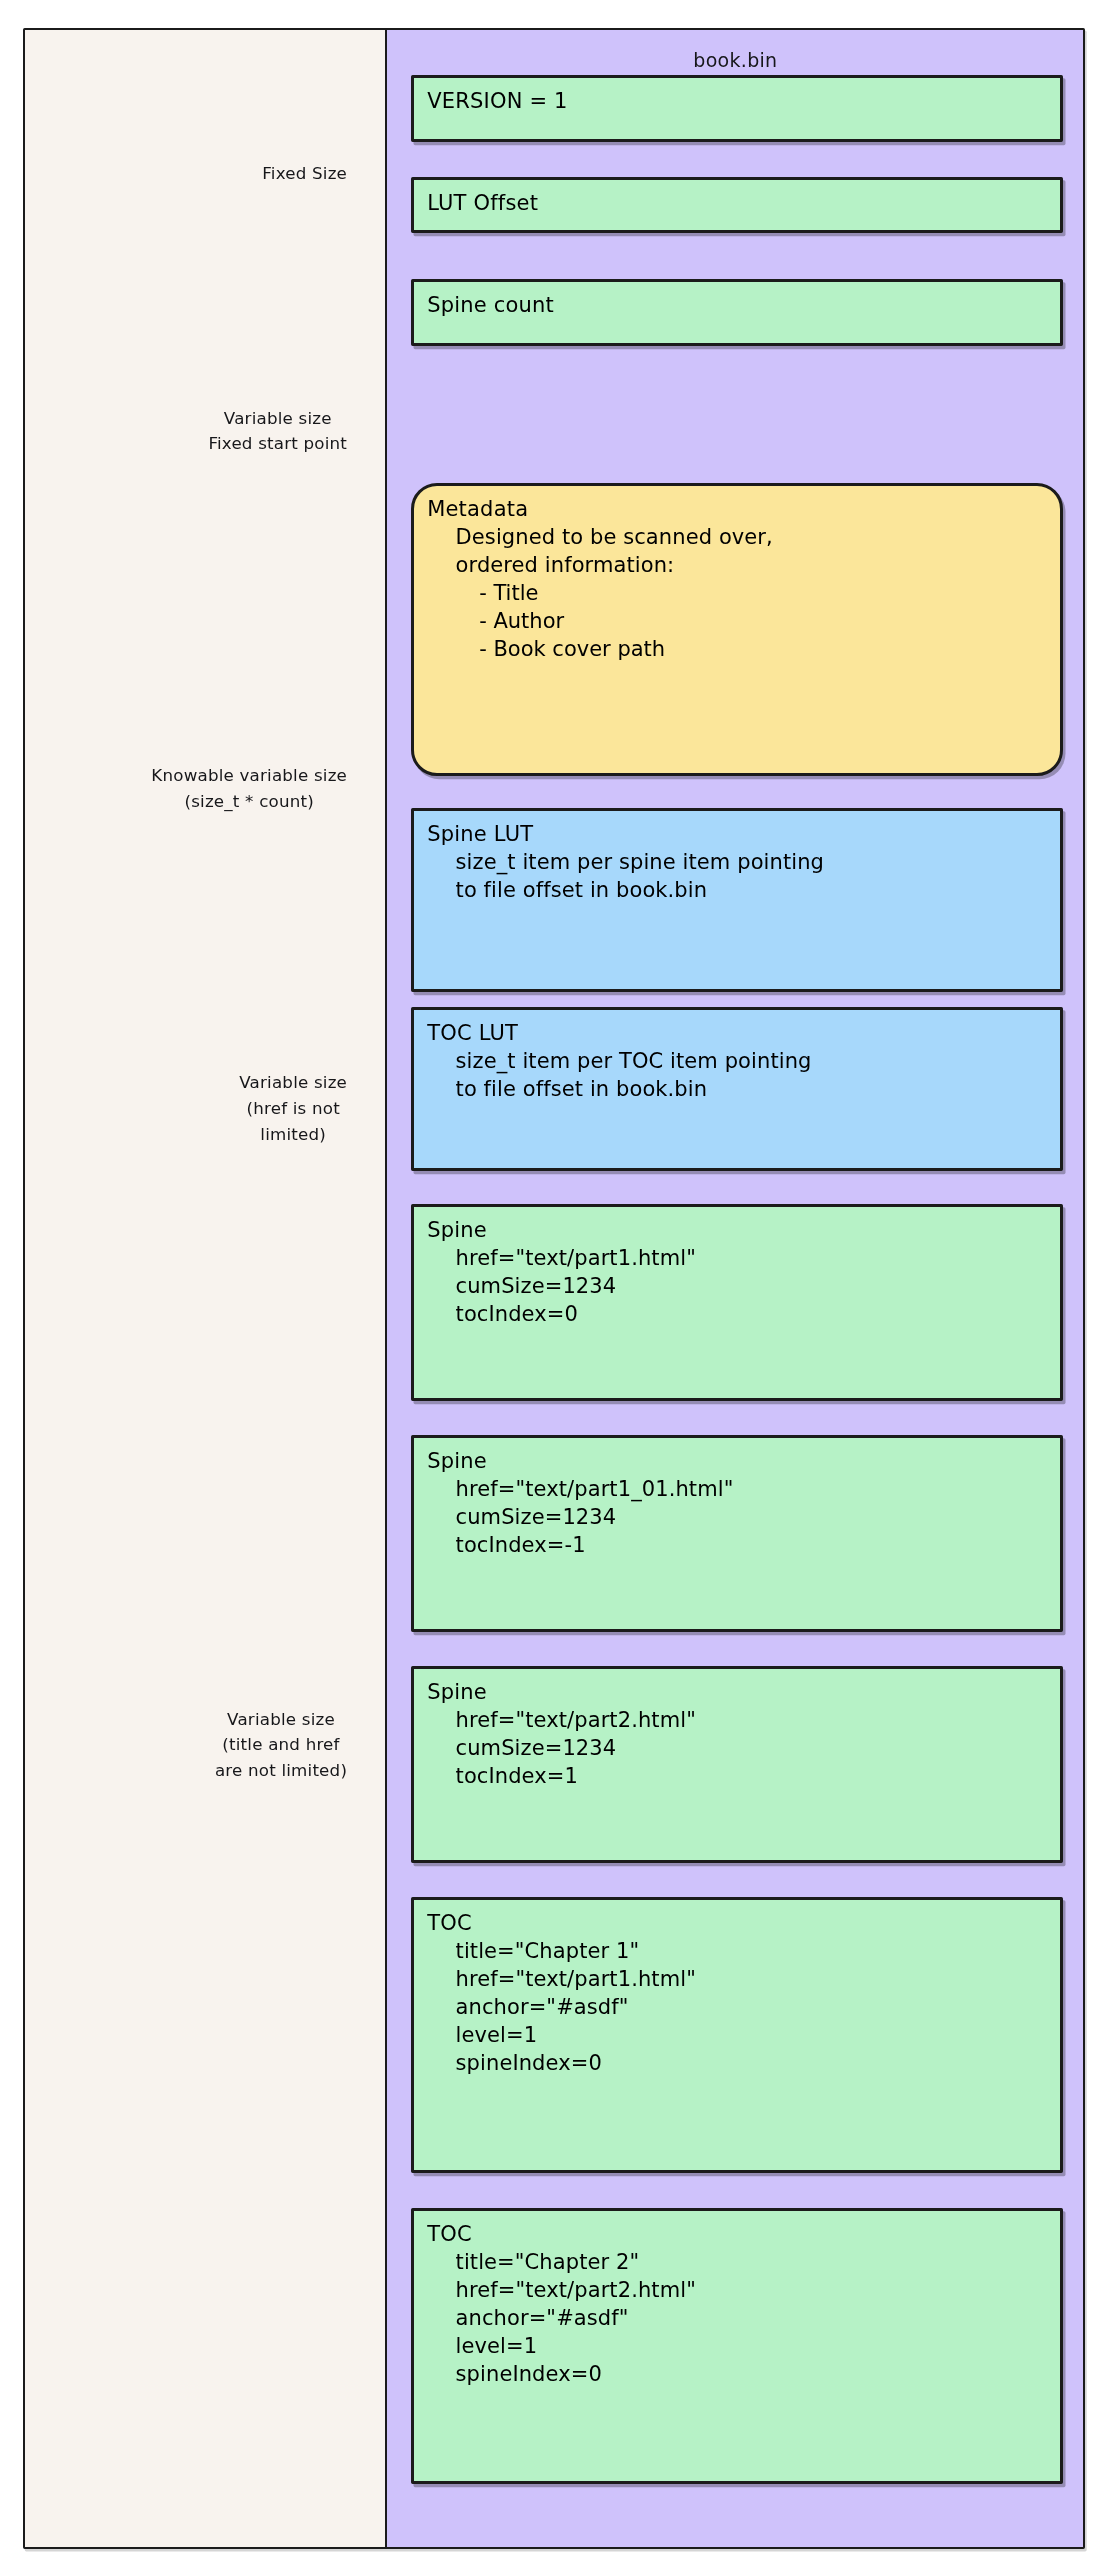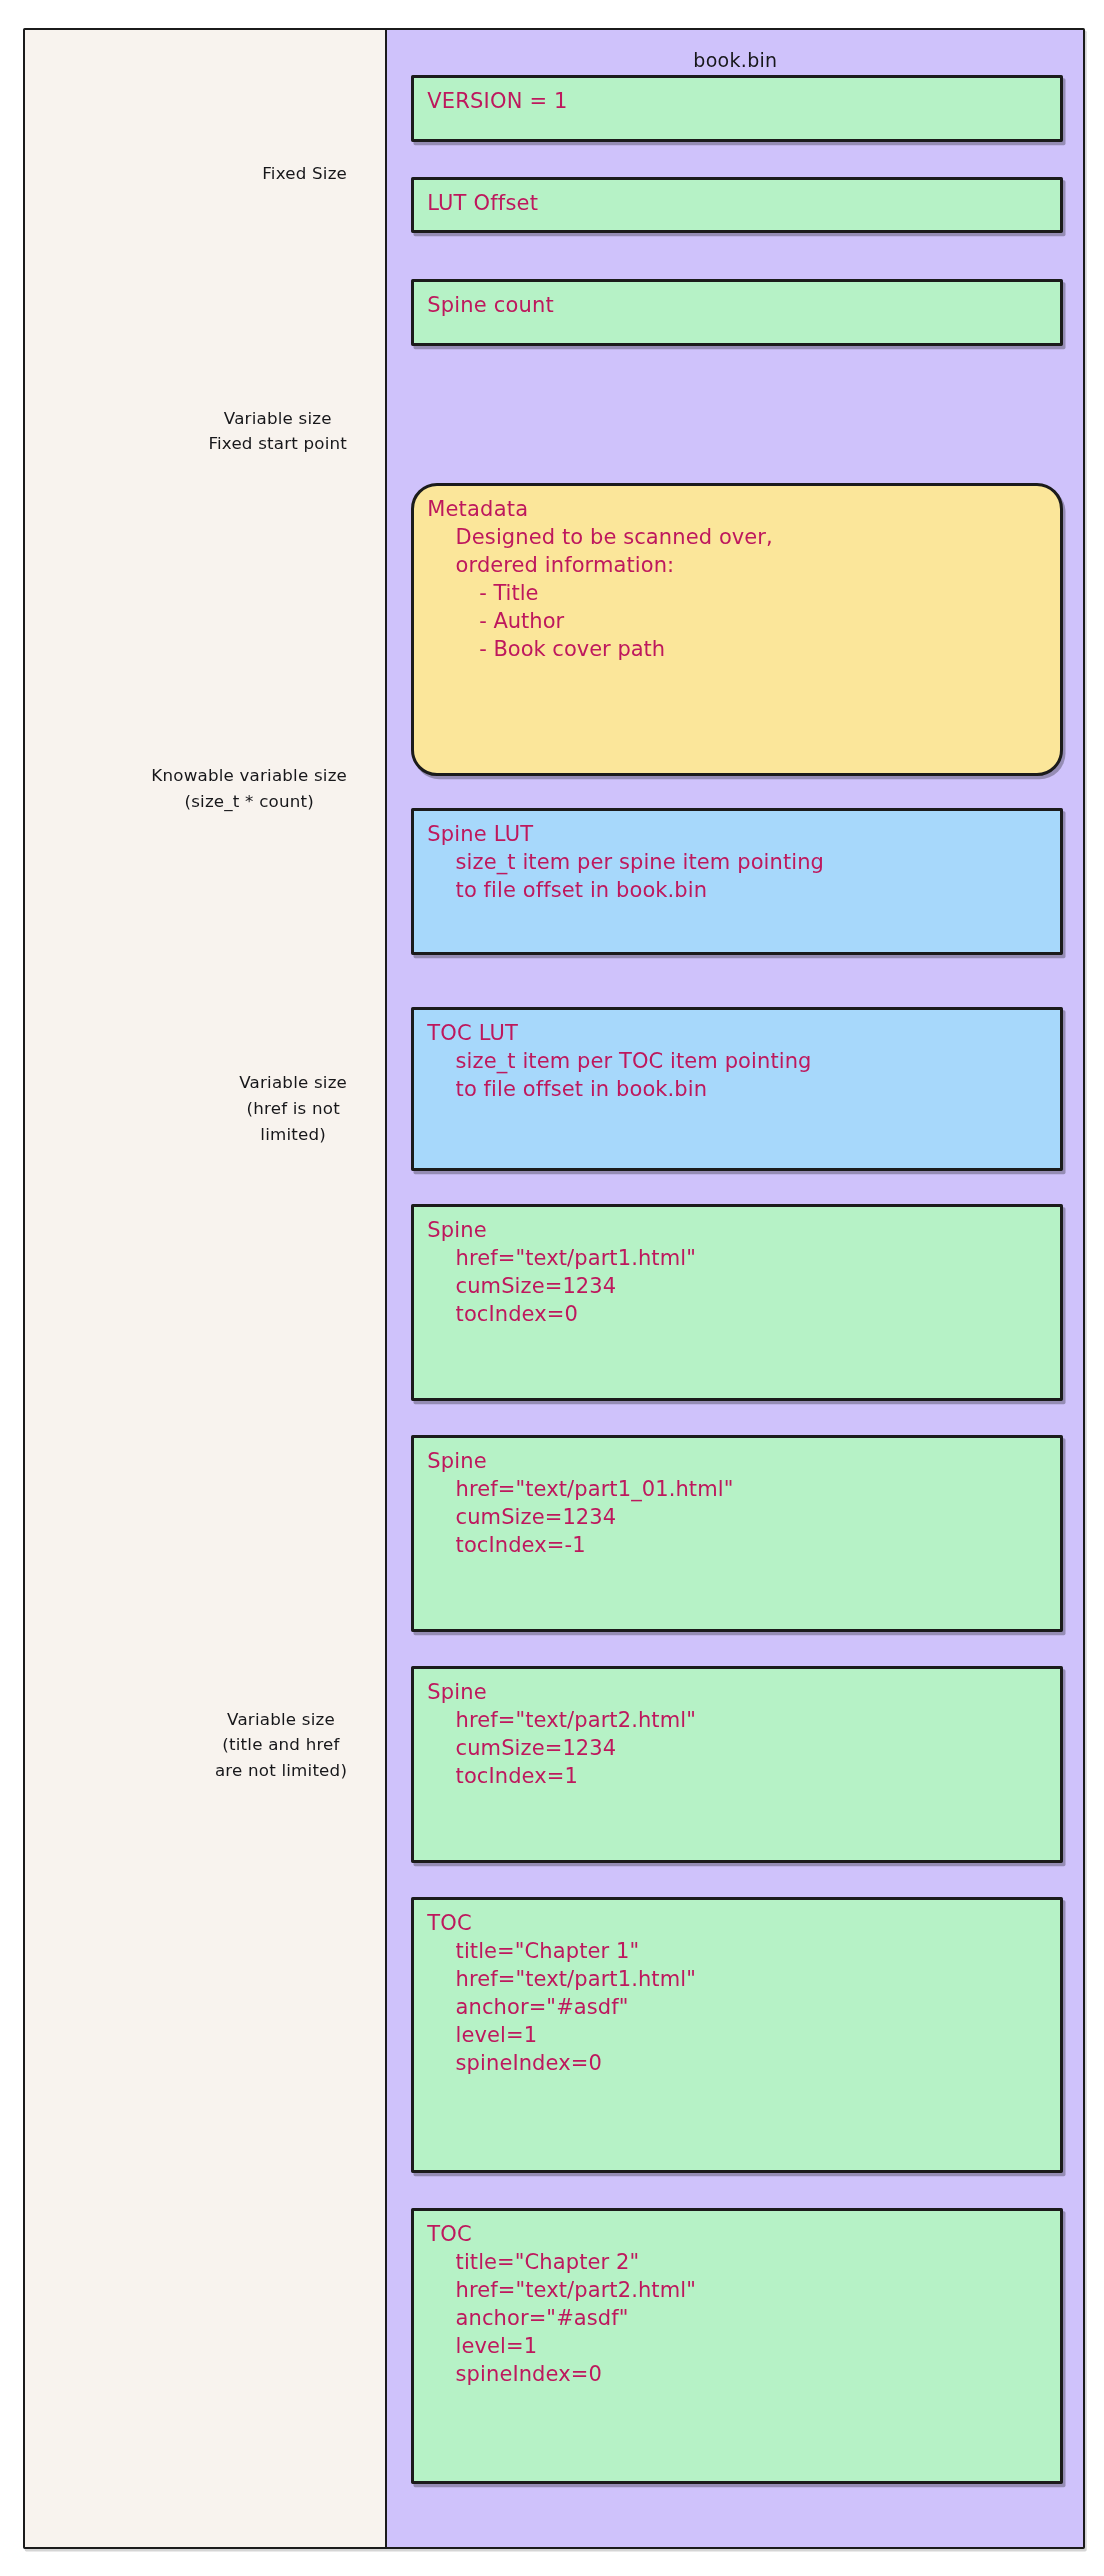--- a/index.html
+++ b/index.html
@@ -81,21 +81,21 @@
   
   .block{
     position:absolute;
     left:23.4px;
     width:652px;
     box-sizing:border-box;
     border:3.3px solid #1b1b1b;
     border-radius:1.7px;
     box-shadow:2.5px 3.3px 0 rgba(15,15,15,.30);
     padding:10px 13.4px 11.7px 13.4px;
-    color:#be185d;
+    color:#000000;
   }
   .block .title{
     font-size:21px;
     line-height:1.25;
     letter-spacing:0.2px;
     margin:0 0 1.7px 0;
   }
   .block .lines{
     margin:1.7px 0 0 28.4px;
     font-size:21px;
@@ -175,21 +175,21 @@
 
       <div class="block c-yellow" style="top:453px; height:293px;">
         <div class="title">Metadata</div>
         <div class="lines">Designed to be scanned over,
 ordered information:</div>
         <div class="bullets">- Title
 - Author
 - Book cover path</div>
       </div>
 
-      <div class="block c-blue" style="top:778px; height:147px;">
+      <div class="block c-blue" style="top:778px; height:184px;">
         <div class="title">Spine LUT</div>
         <div class="lines">size_t item per spine item pointing
 to file offset in book.bin</div>
       </div>
 
       <div class="block c-blue" style="top:977px; height:164px;">
         <div class="title">TOC LUT</div>
         <div class="lines">size_t item per TOC item pointing
 to file offset in book.bin</div>
       </div>

